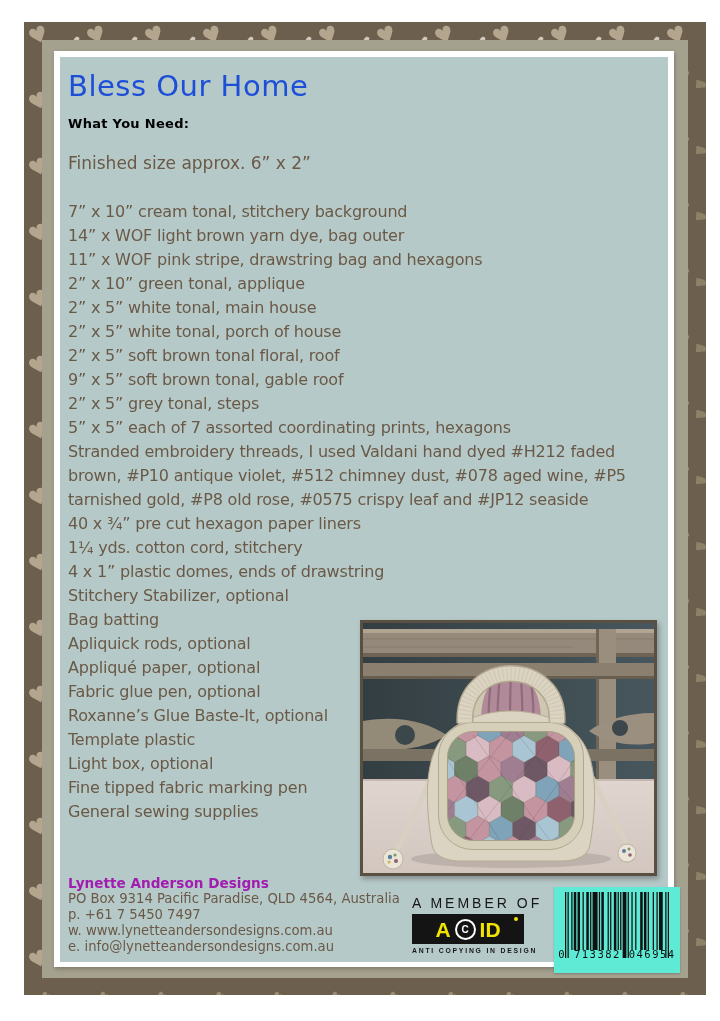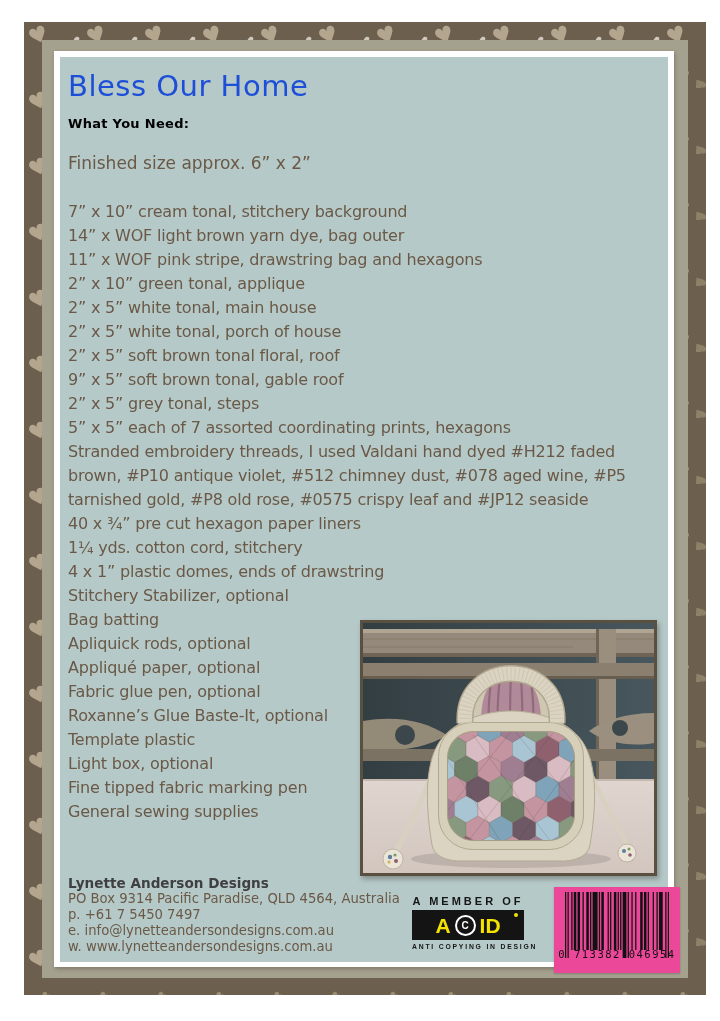--- a/index.html
+++ b/index.html
@@ -17,36 +17,36 @@
   .subhead{font-size:13px;font-weight:bold;color:#000000;margin:13px 0 0 0;letter-spacing:.3px;}
   .finished{font-size:17px;margin:22px 0 0 0;}
   .materials{margin-top:27px;font-size:16px;line-height:24px;letter-spacing:-0.2px;}
   .materials div{min-height:24px;}
   
   .photo{position:absolute;left:300px;top:563px;width:291px;height:250px;
          border:3px solid #5a5041;box-shadow:2px 3px 5px rgba(40,35,28,.35);background:#3c474b;}
   .photo svg{display:block;}
   
   .footer{position:absolute;left:8px;top:818px;width:345px;color:#6a5947;font-size:13.2px;line-height:16px;}
-  .footer .company{font-weight:bold;font-size:13.6px;color:#404040;}
+  .footer .company{font-weight:bold;font-size:13.6px;color:#a21caf;}
   
   .acid{position:absolute;left:352px;top:838px;width:112px;text-align:center;}
-  .acid-member{font-size:11px;font-weight:bold;letter-spacing:3px;color:#161616;
+  .acid-member{font-size:14px;font-weight:normal;letter-spacing:3px;color:#161616;
                font-family:"Liberation Sans",sans-serif;white-space:nowrap;}
   .acid-box{margin-top:3px;height:30px;background:#141414;display:flex;align-items:center;
             justify-content:center;position:relative;}
   .acid-letter{color:#f2e400;font-weight:bold;font-size:21px;font-family:"Liberation Sans",sans-serif;line-height:1;}
   .acid-c{width:17px;height:17px;border:2px solid #ffffff;border-radius:50%;display:flex;
           align-items:center;justify-content:center;color:#ffffff;font-size:10px;font-weight:bold;
           margin:0 4px;font-family:"Liberation Sans",sans-serif;}
   .acid-dot{position:absolute;right:6px;top:3px;width:4px;height:4px;border-radius:50%;background:#f2e400;}
   .acid-tag{margin-top:3px;font-size:6.8px;font-weight:bold;letter-spacing:1.8px;color:#161616;
             font-family:"Liberation Sans",sans-serif;white-space:nowrap;}
   
-  .barcode{position:absolute;left:494px;top:830px;width:126px;height:86px;background:#ec4899;
+  .barcode{position:absolute;left:494px;top:830px;width:126px;height:86px;background:#5eead4;
            box-shadow:0 1px 2px rgba(0,0,0,.2);}
   .barcode svg{display:block;margin:5px auto 0 auto;}
   .barcode-digits{text-align:center;font-size:10.5px;letter-spacing:1.5px;color:#111111;
                   font-family:"DejaVu Sans Mono",monospace;margin-top:-12px;background:transparent;}
 </style>
 </head>
 <body>
 
 <div class="page">
 
@@ -224,22 +224,22 @@
         <circle cx="261" cy="228" r="2" fill="#5f7d9d"></circle>
         <circle cx="267" cy="232" r="1.8" fill="#8d5f70"></circle>
         <circle cx="266" cy="226" r="1.5" fill="#7c9a6a"></circle>
       </svg>
     </div>
 
     <div class="footer">
       <div class="company">Lynette Anderson Designs</div>
       <div>PO Box 9314 Pacific Paradise, QLD 4564, Australia</div>
       <div>p. +61 7 5450 7497</div>
+      <div>w. www.lynetteandersondesigns.com.au</div>
       <div>e. info@lynetteandersondesigns.com.au</div>
-      <div>w. www.lynetteandersondesigns.com.au</div>
     </div>
 
     <div class="acid">
       <div class="acid-member">A MEMBER OF</div>
       <div class="acid-box">
         <span class="acid-letter">A</span>
         <span class="acid-c">C</span>
         <span class="acid-letter">ID</span>
         <span class="acid-dot"></span>
       </div>

